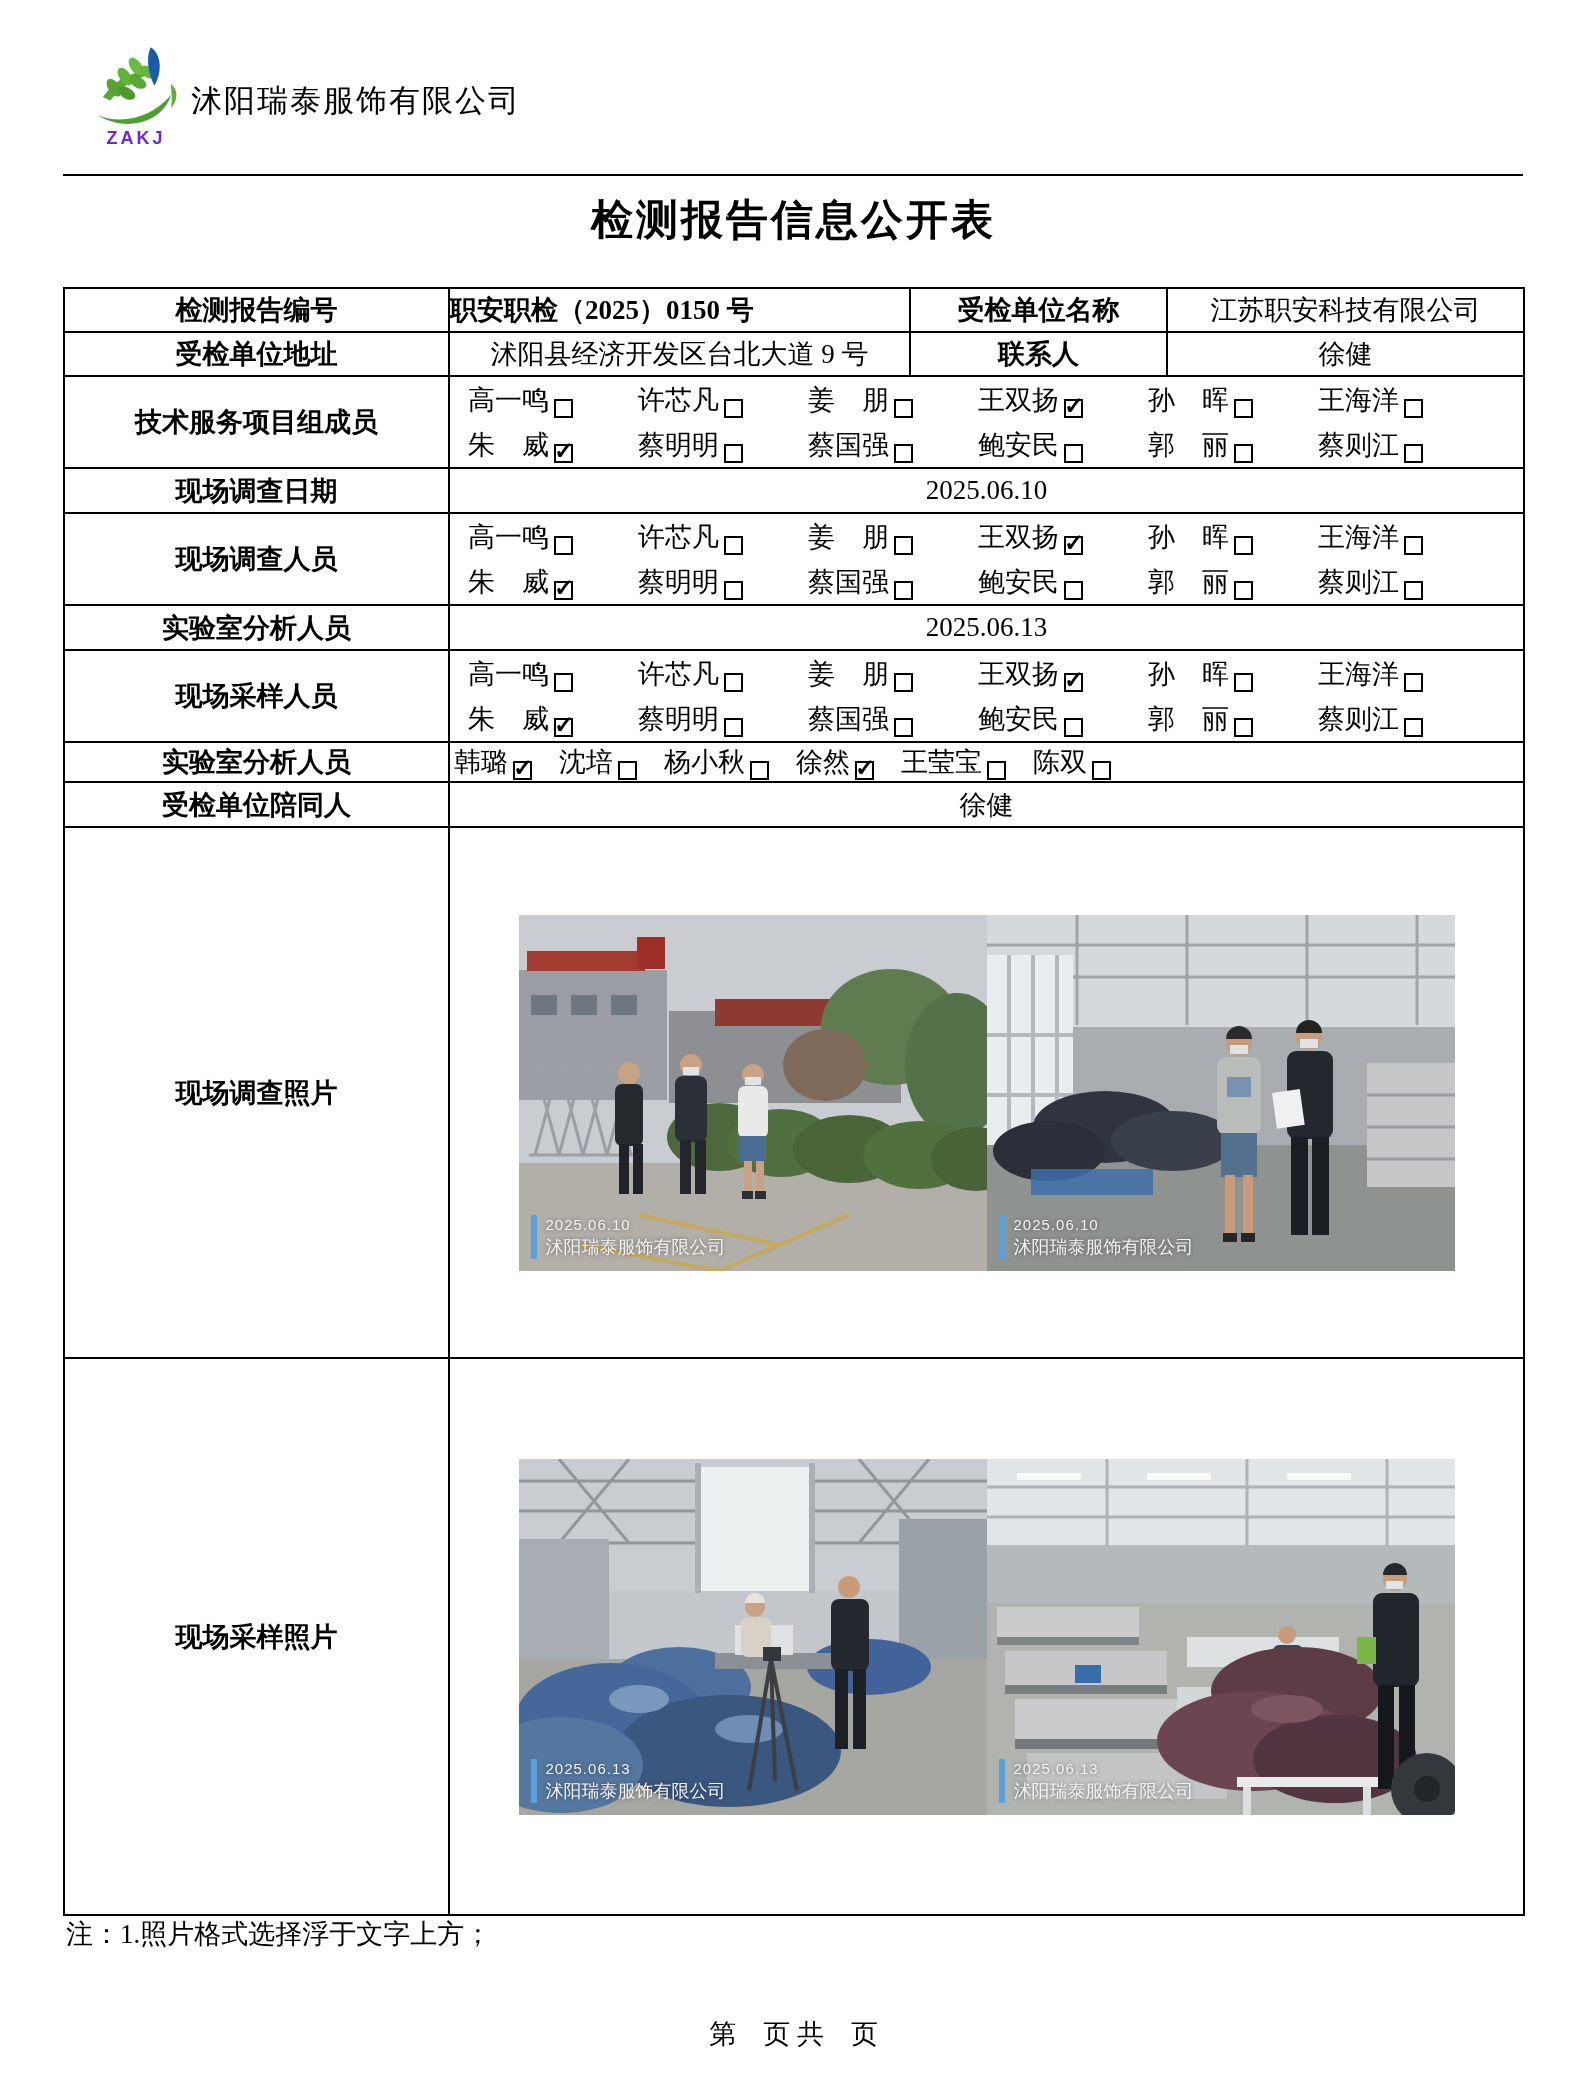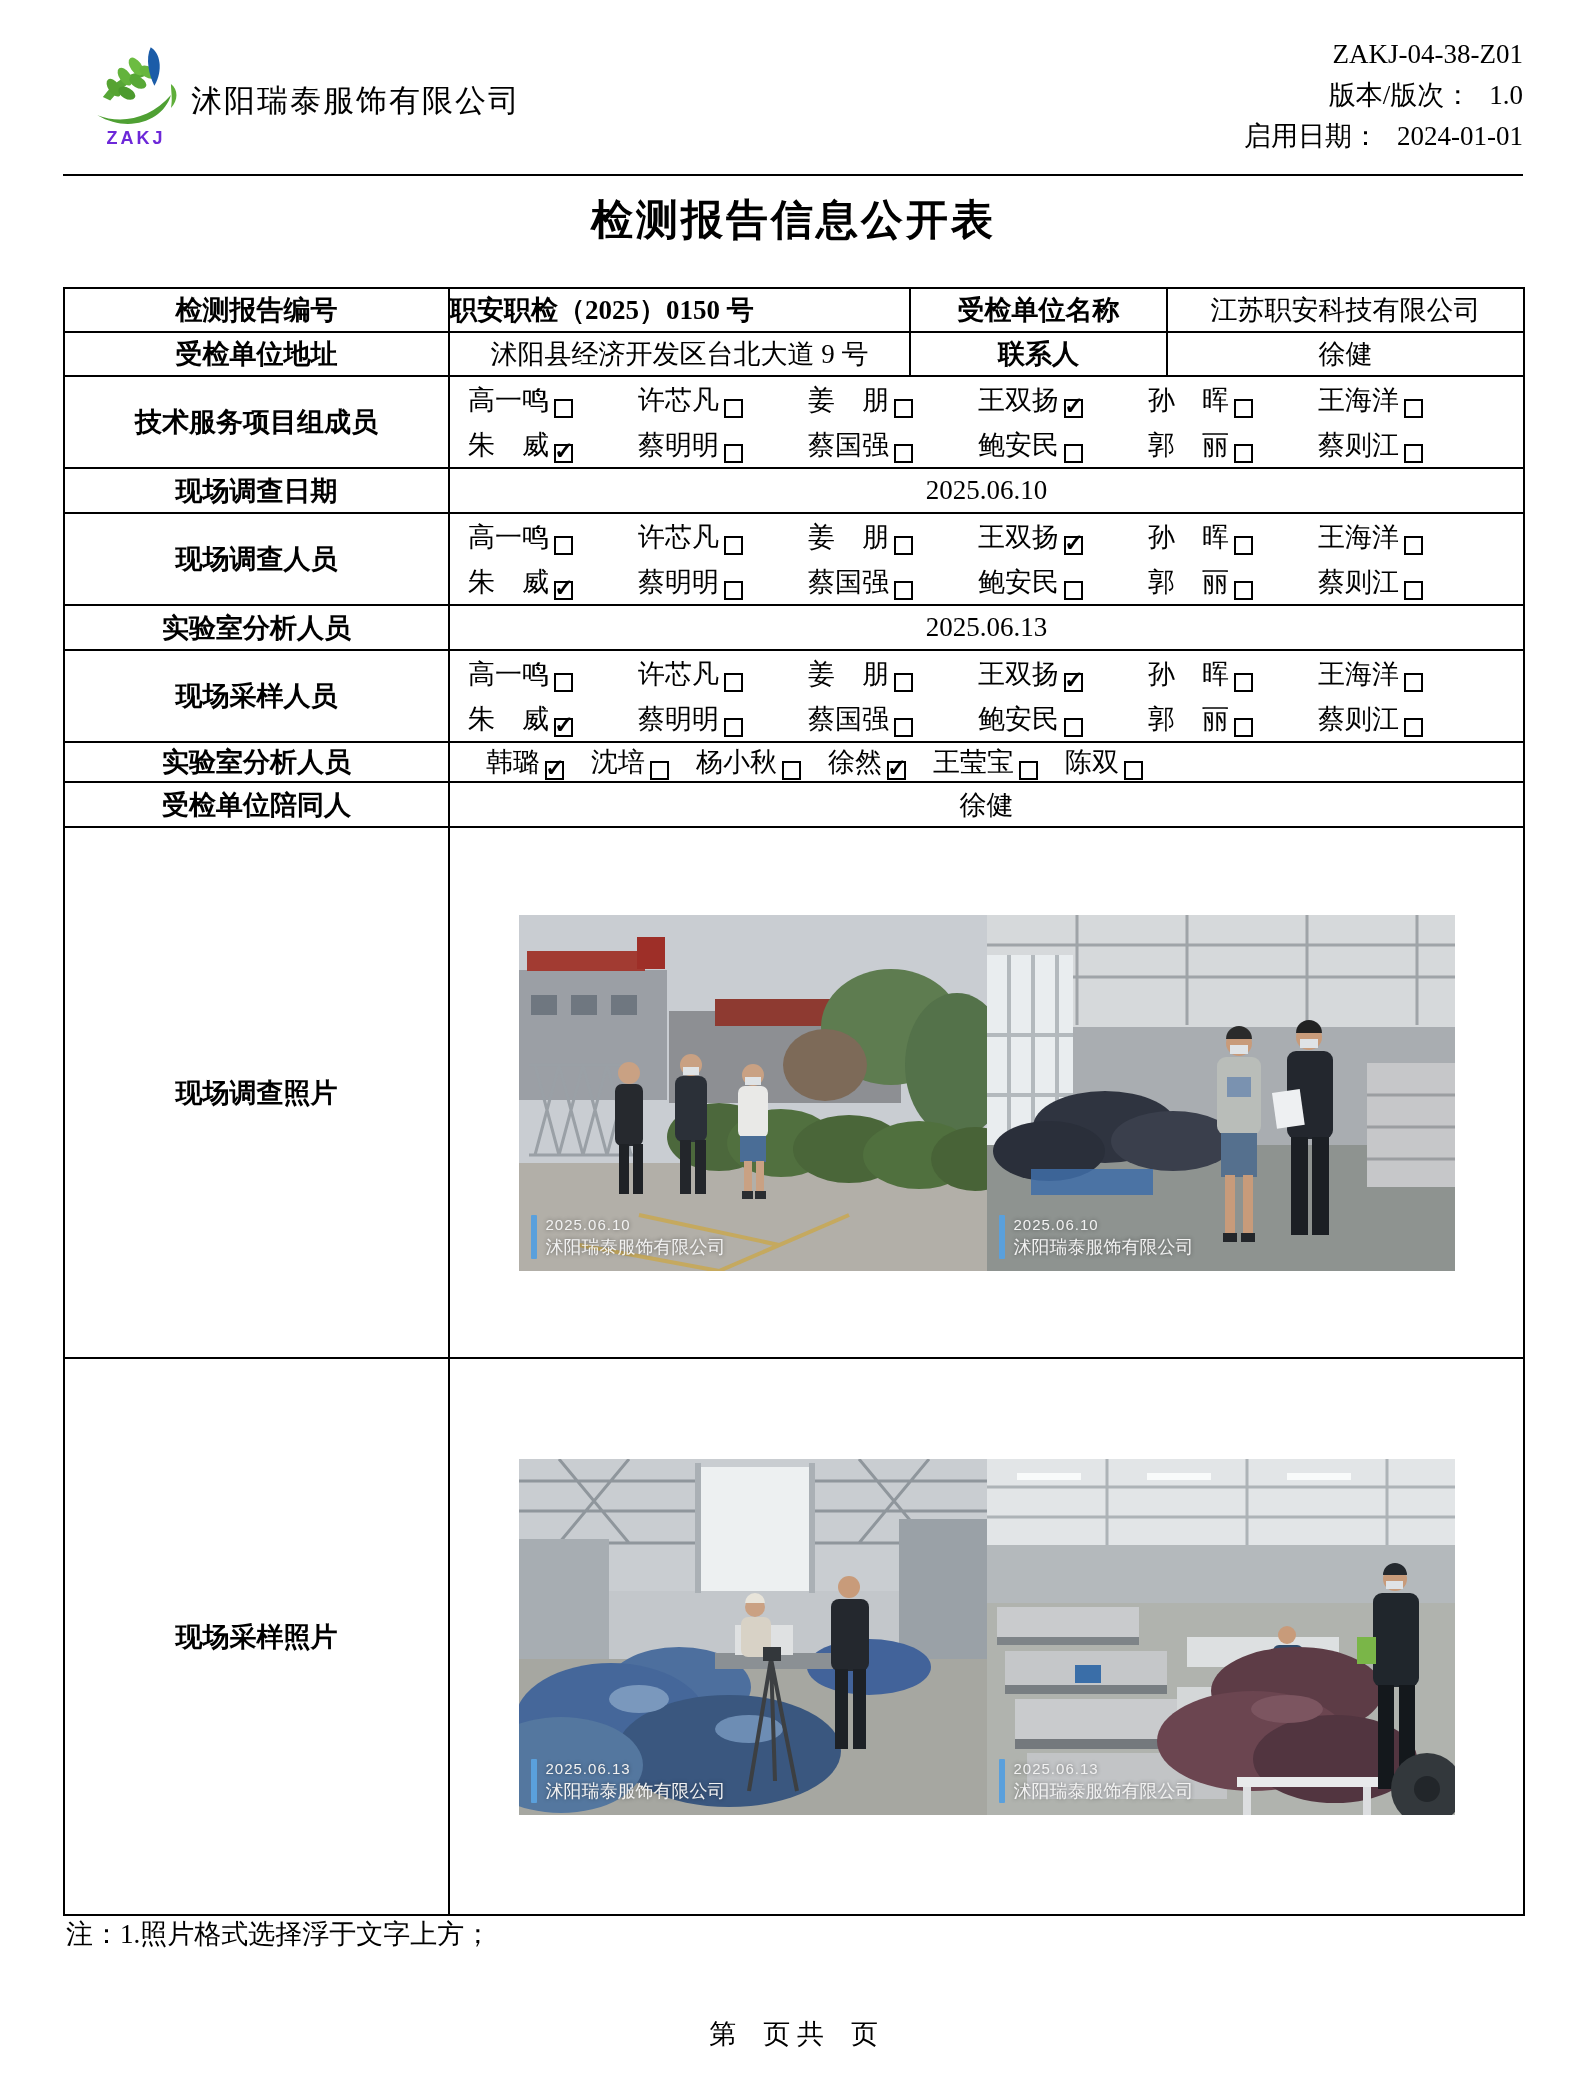--- a/index.html
+++ b/index.html
@@ -28,21 +28,21 @@
   td.val-left{text-align:left;padding-left:24px;font-weight:bold;}
   tr.rh44 td{height:42px;}
   tr.rh92 td{height:90px;}
   tr.rh45 td{height:43px;}
   tr.rh40 td{height:38px;}
   tr.rph1 td{height:529px;}
   tr.rph2 td{height:555px;}
   .staff-cell{vertical-align:middle;}
   .staff-line{height:45px;display:flex;align-items:center;justify-content:space-between;
     padding:0 100px 0 18px;}
-  .lab-line{display:flex;align-items:center;gap:27px;padding-left:36px;}
+  .lab-line{display:flex;align-items:center;gap:27px;padding-left:4px;}
   .staff-item{display:flex;align-items:flex-end;white-space:pre;}
   .checkbox{position:relative;display:inline-block;width:15px;height:15px;
     border:2.5px solid #000;margin-left:5px;flex:0 0 auto;}
   .checkbox.checked::after{content:"\2713";position:absolute;left:-2px;top:-9px;
     font-size:24px;font-weight:bold;color:#000;}
   
   .photo-cell{vertical-align:middle;}
   .photo-pair{display:flex;justify-content:center;align-items:center;}
   .photo{position:relative;width:468px;height:356px;overflow:hidden;flex:0 0 auto;}
   .photo svg{display:block;width:100%;height:100%;}
@@ -71,25 +71,20 @@
         <ellipse cx="40" cy="62" rx="6" ry="10" transform="rotate(-60 40 62)" fill="#4c9a2e"></ellipse>
         <ellipse cx="52" cy="50" rx="6" ry="10" transform="rotate(-60 52 50)" fill="#58a836"></ellipse>
         <ellipse cx="63" cy="39" rx="6" ry="10" transform="rotate(-60 63 39)" fill="#67b63e"></ellipse>
         <path d="M66 12 C76 18 80 36 70 54 C64 42 60 24 66 12 Z" fill="#1b5ca8"></path>
         <path d="M8 86 C34 96 66 90 88 64 C80 92 42 106 8 86 Z" fill="#4fa033"></path>
         <path d="M88 52 C96 58 96 70 88 78 C90 68 88 60 88 52 Z" fill="#5fae3a"></path>
       </svg>
       <div class="logo-text">ZAKJ</div>
     </div>
     <div class="company-name">沭阳瑞泰服饰有限公司</div>
-    <div class="doc-meta">
-      <div>ZAKJ-04-38-Z01</div>
-      <div><span>版本/版次：</span><span class="meta-val">1.0</span></div>
-      <div><span>启用日期：</span><span class="meta-val">2024-01-01</span></div>
-    </div>
   </div>
 
   <h1 class="title">检测报告信息公开表</h1>
 
   <table class="main">
     <colgroup>
         <col style="width:385px">
         <col style="width:461px">
         <col style="width:257px">
         <col style="width:357px">

